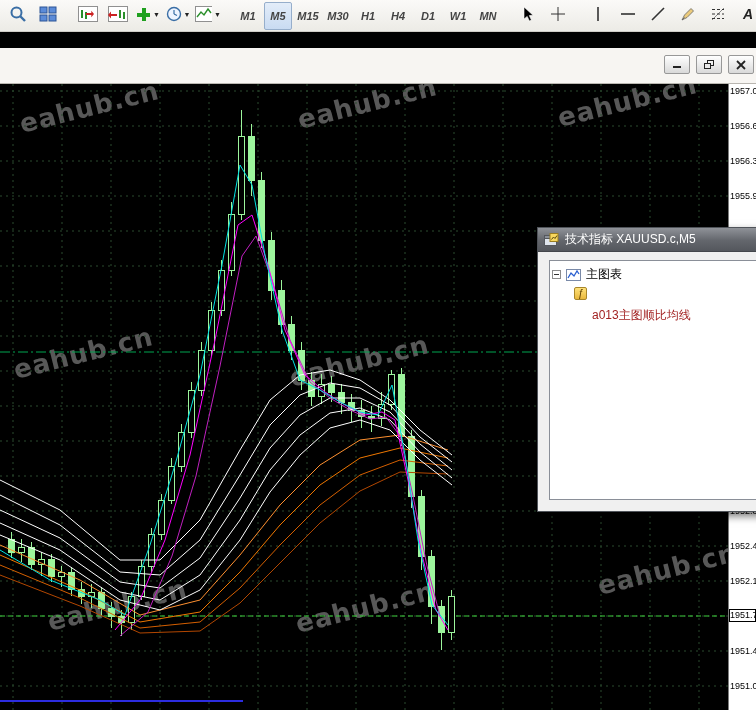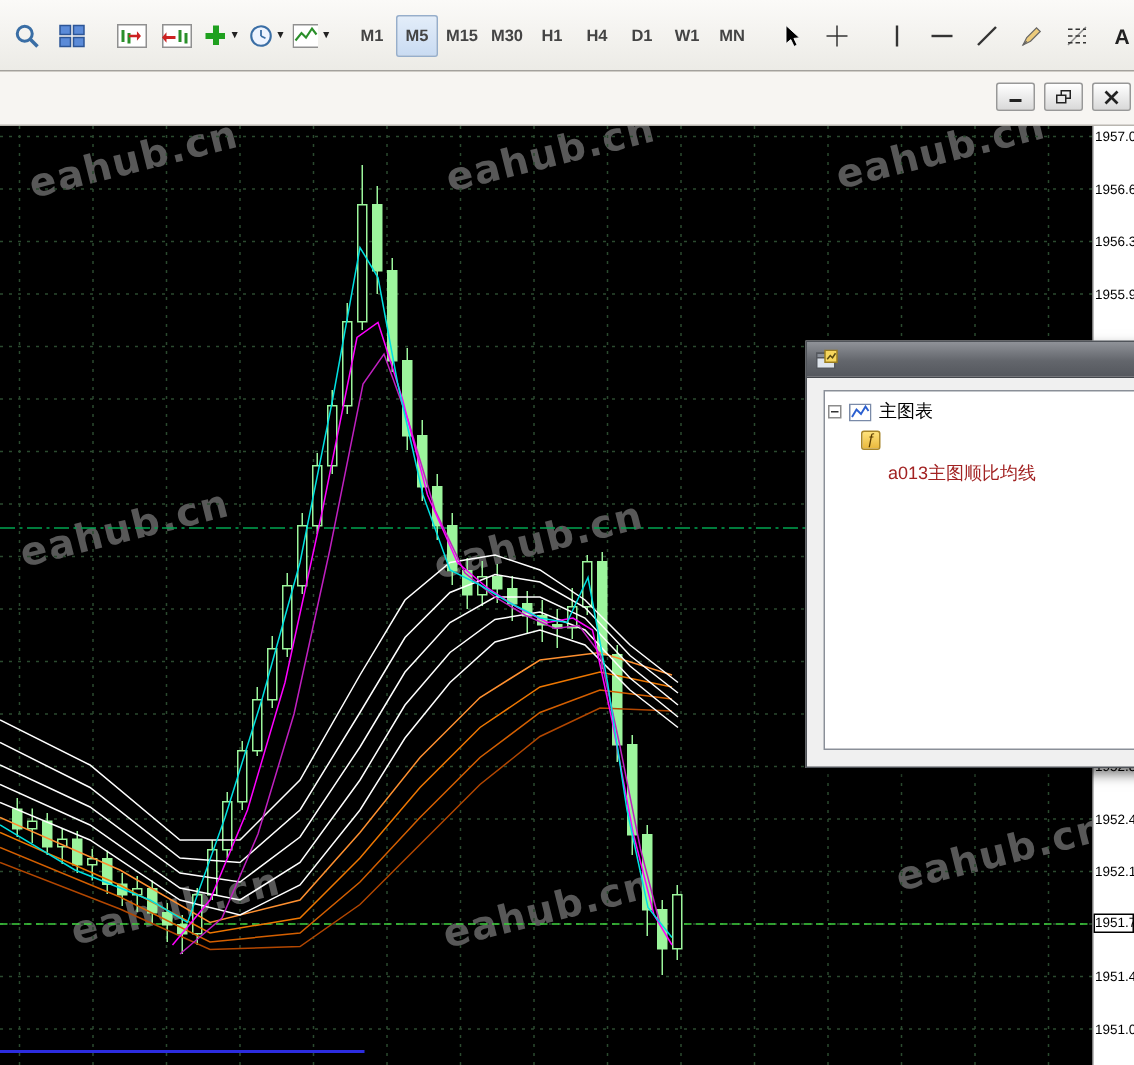--- a/index.html
+++ b/index.html
@@ -3,24 +3,24 @@
 <meta charset="utf-8">
 <style>
   * { box-sizing: border-box; }
   html,body { margin:0; padding:0; }
   body {
     width:756px; height:710px; overflow:hidden; position:relative;
     background:#000; font-family:"Liberation Sans", sans-serif;
   }
   
   .toolbar {
-    position:absolute; top:0; left:0; width:756px; height:48px;
+    position:absolute; top:0; left:0; width:756px; height:32px;
     background:linear-gradient(#fbfaf8,#ecebe6);
     border-bottom:1px solid #cfccc6;
-    display:flex; align-items:center; padding:0 3px; z-index:20;
+    display:flex; padding:0 3px; z-index:20;font-style:italic;
   }
   .tbtn {
     height:28px; min-width:28px; display:flex; align-items:center; justify-content:center;
     margin:0 1px; border:1px solid transparent; border-radius:2px; color:#333;
   }
   .tf { min-width:28px; font-size:11px; font-weight:bold; color:#444; }
   .tf.active { border:1px solid #96aecb; background:linear-gradient(#e3edf9,#c9dbf2); }
   .sep { width:1px; height:26px; background:#c9c6c0; margin:0 5px; box-shadow:1px 0 0 #ffffff; }
   .drop { font-size:7px; color:#222; margin-left:2px; }
   
@@ -396,20 +396,21 @@
   </div>
 
 <div class="dialog">
   <div class="dtitle">
     <svg width="15" height="13">
         <rect x="0.5" y="2.5" width="12" height="10" fill="#dfe5ec" stroke="#55585e"></rect>
         <rect x="0.5" y="2.5" width="12" height="3" fill="#8b9099" stroke="#55585e"></rect>
         <rect x="6" y="0.5" width="8" height="8" fill="#f7d75e" stroke="#9a7d20"></rect>
         <polyline points="7.5,6.5 9.5,4 11,5.5 13,2.5" fill="none" stroke="#5a4a10"></polyline>
       </svg>
+    <span>技术指标 XAUUSD.c,M5</span>
   </div>
   <div class="dbody">
     <div class="trow">
       <span class="expander">
           <i></i>
         </span>
       <svg width="15" height="12">
           <rect x="0.5" y="0.5" width="14" height="11" fill="#fff" stroke="#7a8aa8"></rect>
           <polyline points="2,9 5,4 8,7 11,2 13,5" fill="none" stroke="#2a5fd0" stroke-width="1.3"></polyline>
         </svg>

